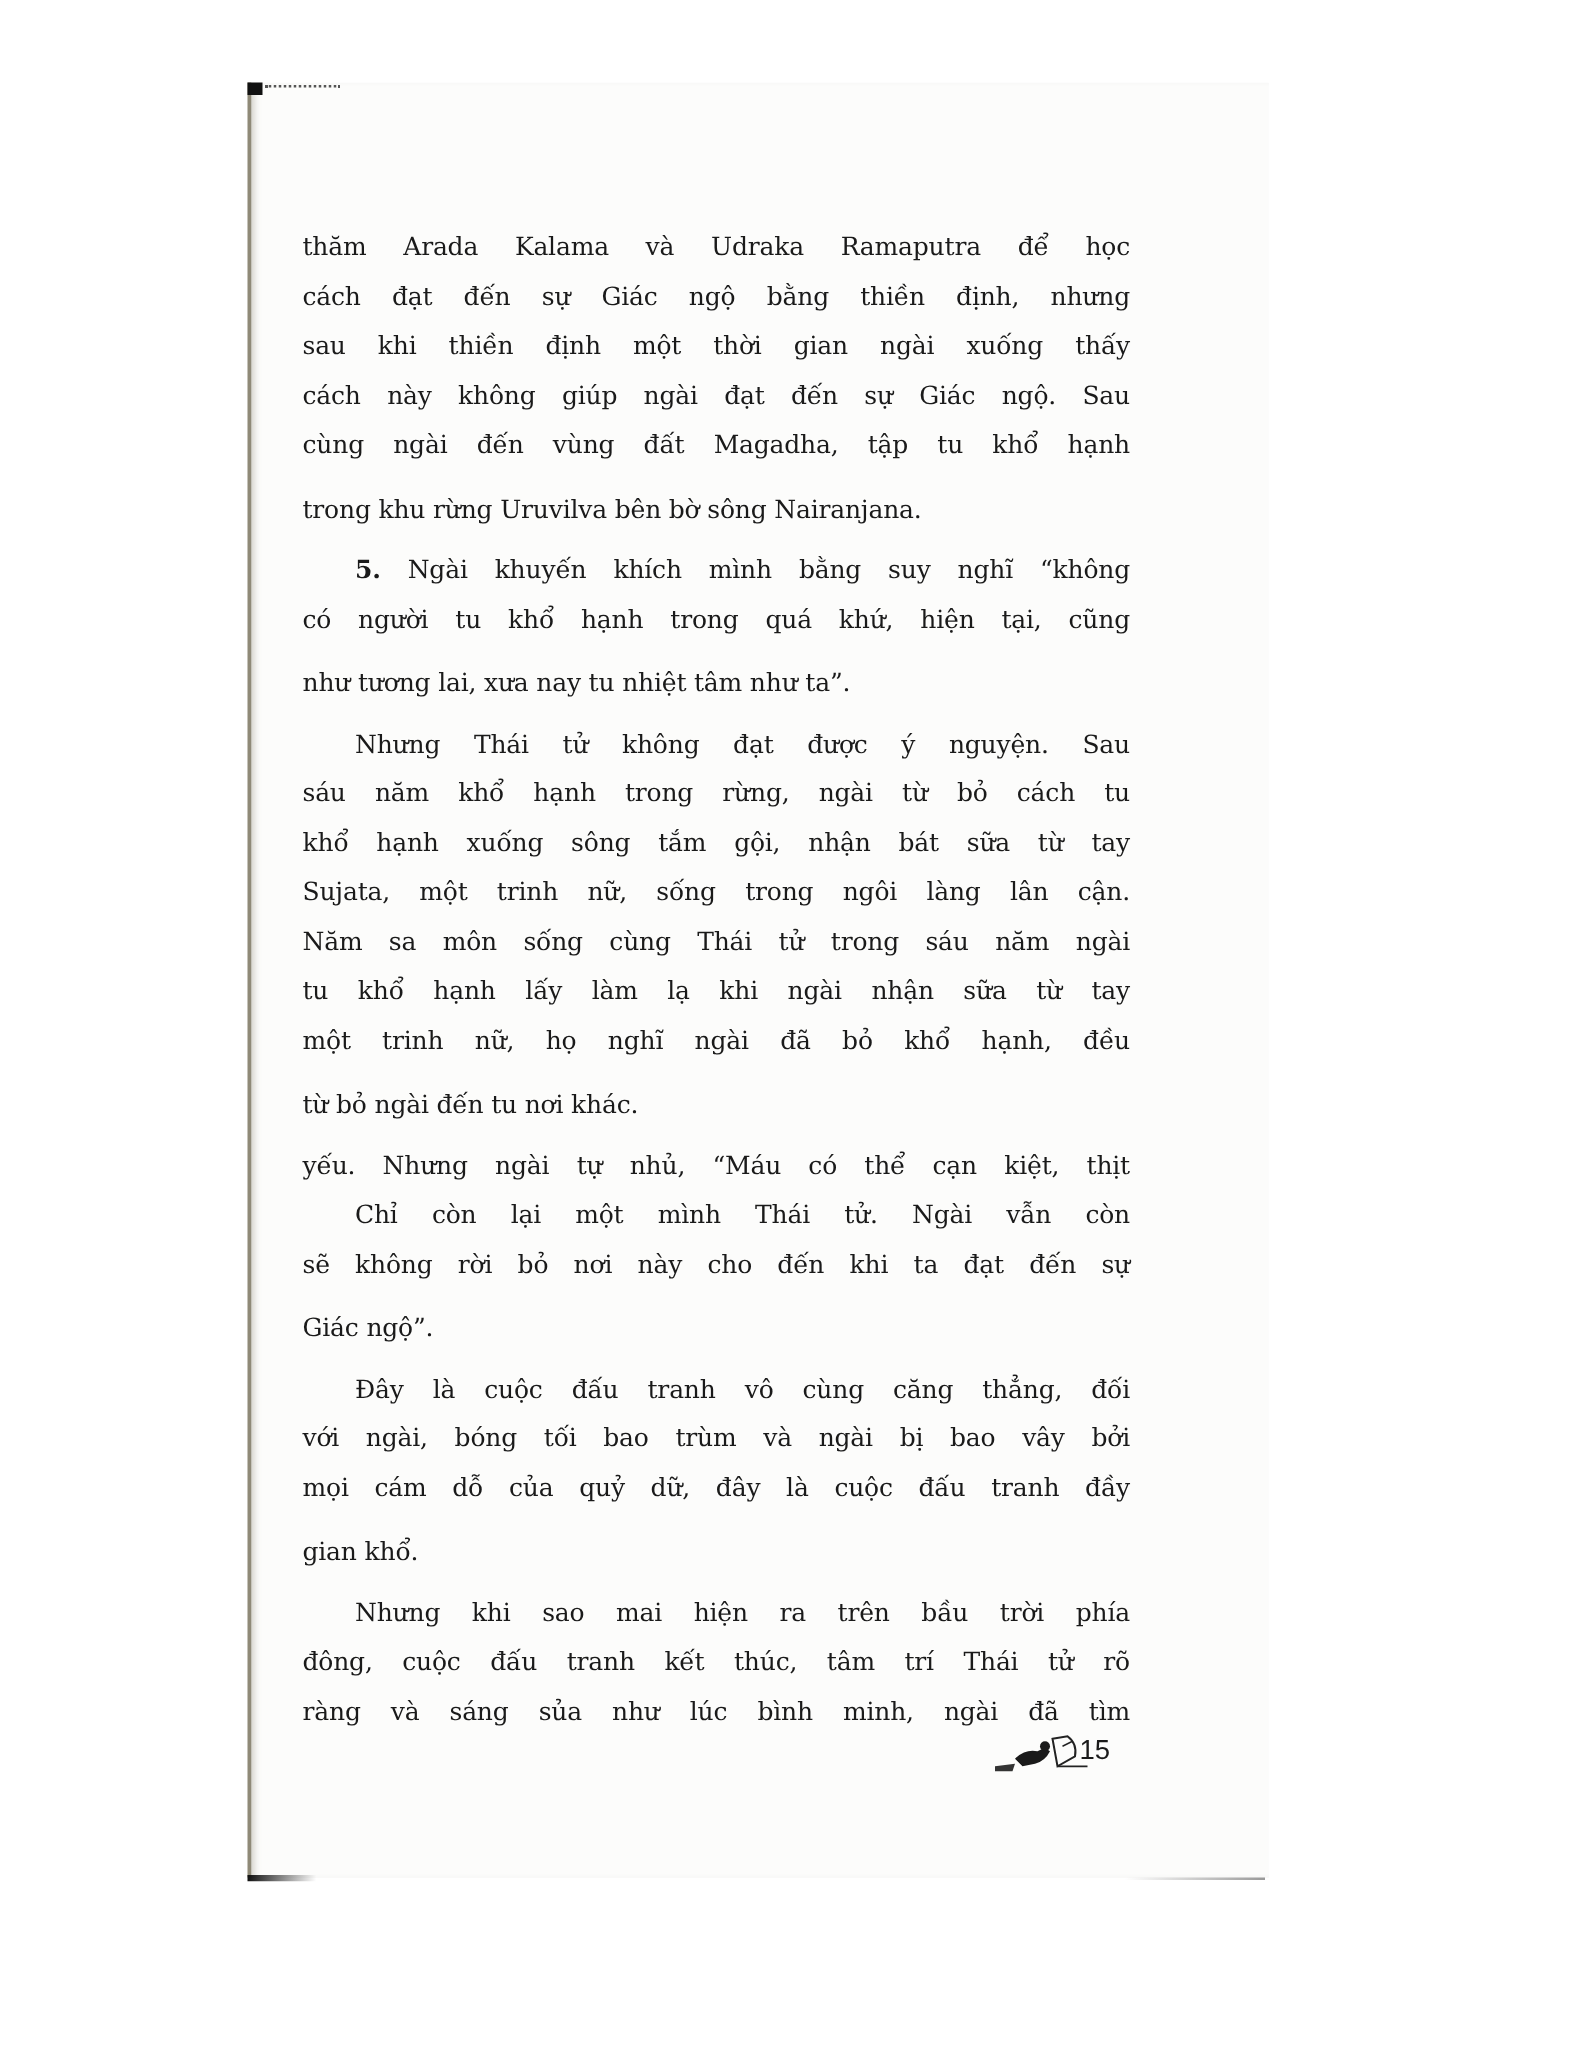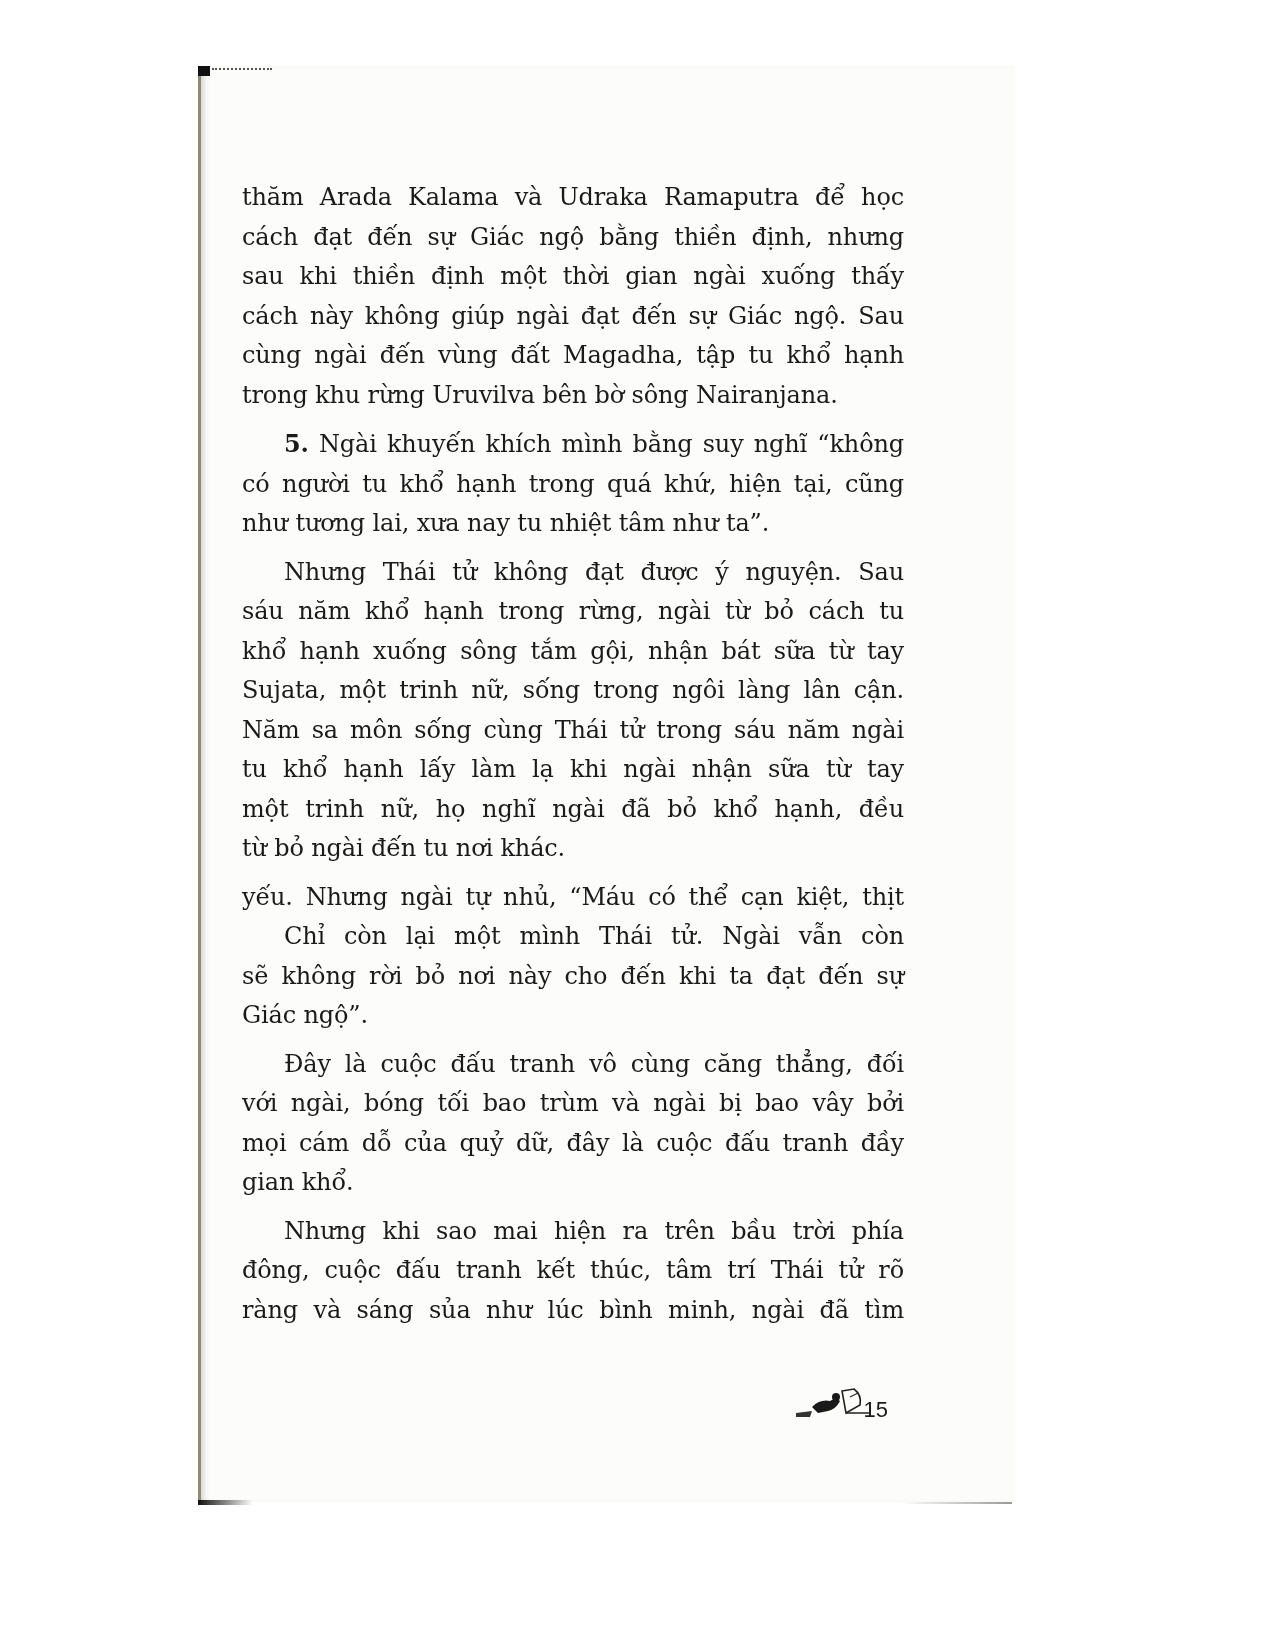--- a/index.html
+++ b/index.html
@@ -54,33 +54,34 @@
       top: 1502px;
       width: 112px;
       height: 2px;
       background: linear-gradient(to right, rgba(120,120,120,0), #999);
     }
     .text {
       position: absolute;
       left: 242px;
       top: 178px;
       width: 662px;
-      font-size: 24px;
+      font-size: 20px;
       line-height: 39.5px;
       color: #1a1a1a;
       text-align: justify;
       letter-spacing: -0.15px;
     }
     .line {
       display: block;
       white-space: nowrap;
       text-align-last: justify;
     }
     .line.last {
       text-align-last: left;
+      margin-top: 12px;
     }
     .line.indent {
       padding-left: 42px;
     }
     .para-gap {
       display: block;
       height: 9px;
     }
     .num {
       font-weight: bold;
@@ -88,21 +89,21 @@
     .footer {
       position: absolute;
       left: 790px;
       top: 1385px;
       width: 110px;
       height: 40px;
     }
     .page-number {
       position: absolute;
       right: 12px;
-      top: 12px;
+      top: 2px;
       font-family: "Liberation Sans", sans-serif;
       font-size: 22px;
       color: #1a1a1a;
     }
     .ornament {
       position: absolute;
       left: 0;
       top: 0;
       width: 80px;
       height: 36px;

